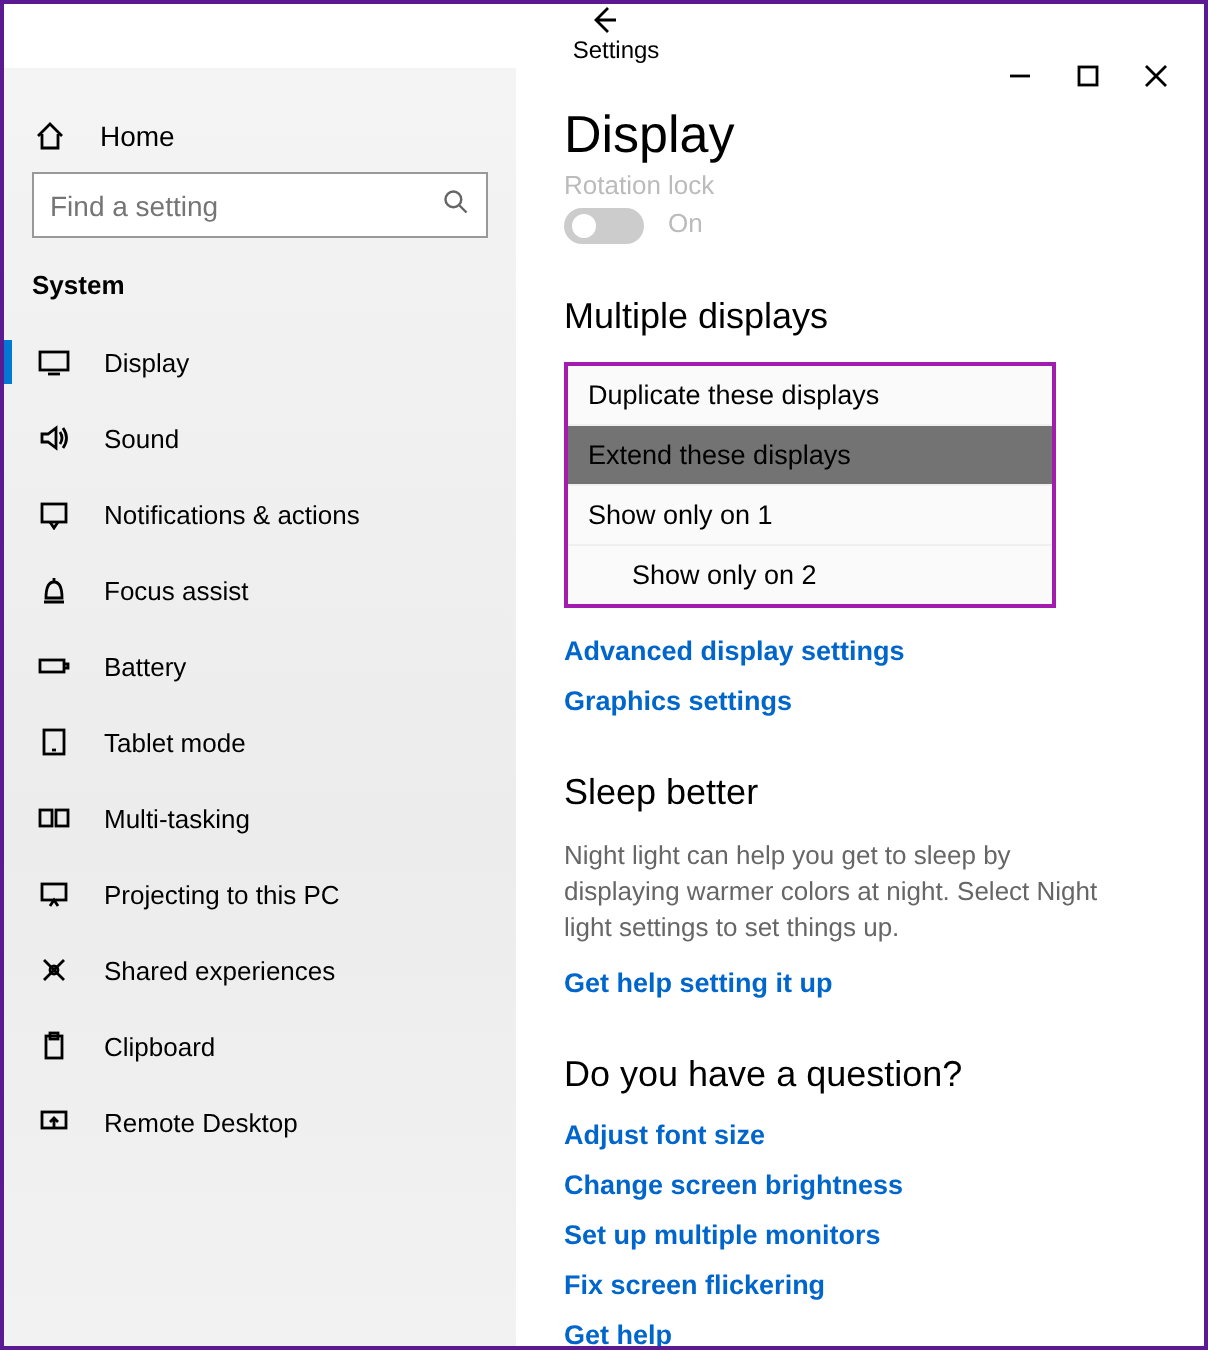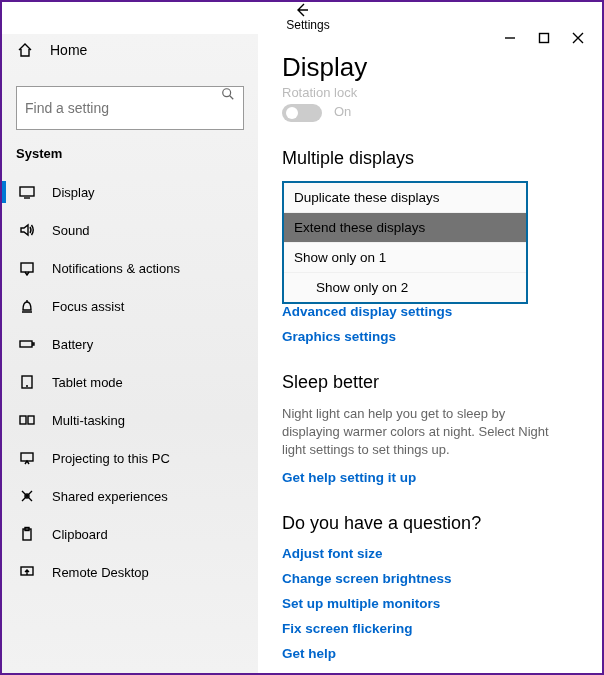--- a/index.html
+++ b/index.html
@@ -44,29 +44,29 @@
     display: flex;
     height: calc(100% - 32px);
   }
   .sidebar {
     width: 256px;
     padding: 8px 14px 0 14px;
     background: linear-gradient(180deg, #f4f4f4 0%, #f0f0f0 30%, #ececec 60%, #f2f2f2 100%);
     position: relative;
   }
   .home-row {
-    display: flex; align-items: flex-start;
+    display: flex; align-items: flex-end;
     height: 34px;
     gap: 16px;
     margin-bottom: 10px;
   }
   .home-row .icon { width: 18px; display:flex; justify-content:center; }
   .searchbox {
-    display: flex; 
-    height: 44px;
+    display: flex; align-items: center;
+    height: 33px;
     border: 1px solid #999;
     background: #fff;
     padding: 0 8px;
     color: #666;
     margin-bottom: 16px;
   }
   .searchbox input {
     flex: 1;
     border: none; outline: none;
     font-size: 14px;
@@ -131,22 +131,23 @@
     border-radius: 50%;
     background: #fff;
     position: absolute; top: 3px; left: 4px;
   }
   .section-title {
     font-size: 18px;
     font-weight: 500;
     margin-bottom: 12px;
   }
   .dropdown {
-    border: 2px solid #0369a1;
+    border: 2px solid #a21caf;
     width: 246px;
+    margin-bottom: 14px;
   }
   .dropdown-item {
     padding: 7px 10px;
     font-size: 13.5px;
     background: #fafafa;
     border-bottom: 1px solid #f0f0f0;
   }
   .dropdown-item:last-child { border-bottom: none; padding-left: 32px; }
   .dropdown-item.selected {
     background: #737373;

